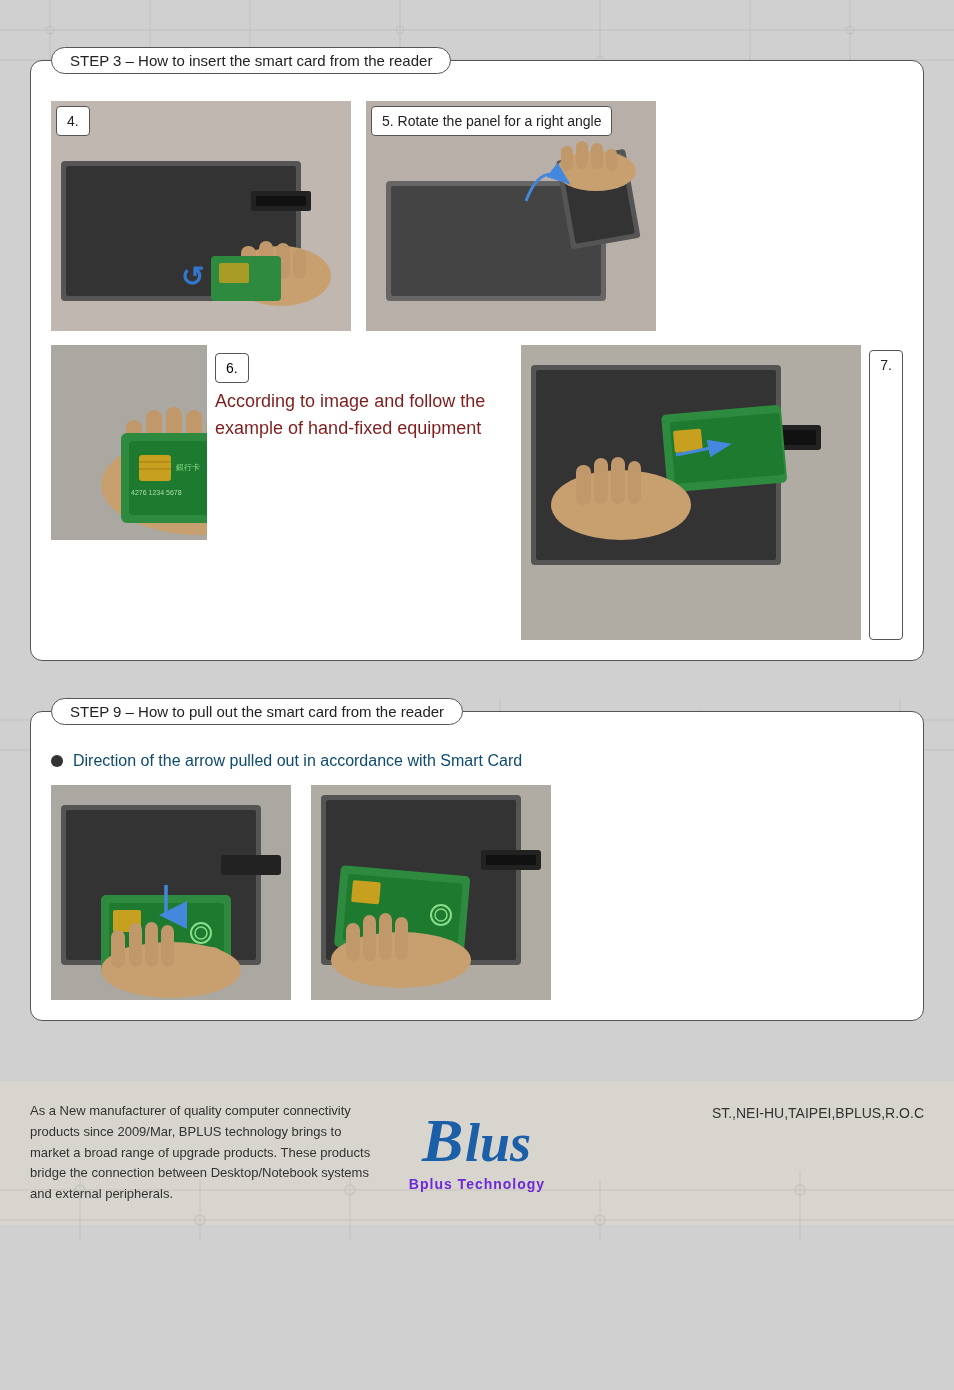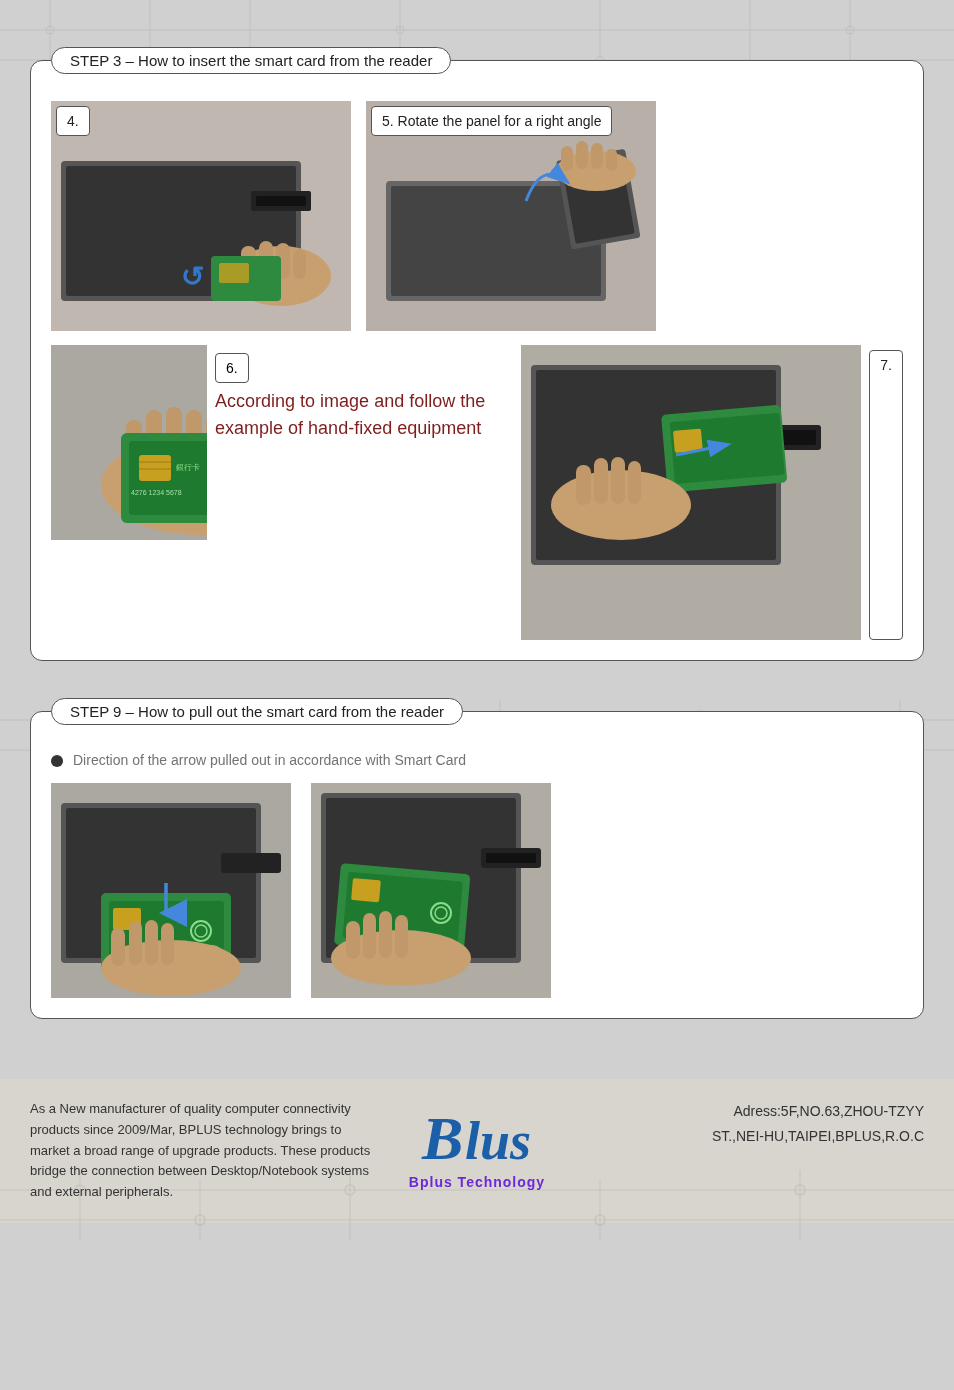--- a/index.html
+++ b/index.html
@@ -114,22 +114,22 @@
     .bullet-dot {
       width: 12px;
       height: 12px;
       border-radius: 50%;
       background: #333;
       flex-shrink: 0;
       margin-top: 3px;
     }
 
     .bullet-text {
-      font-size: 14px;
-      color: #737373;
+      font-size: 16px;
+      color: #0c4a6e;
     }
 
     .step5-images {
       display: flex;
       gap: 20px;
       margin-top: 10px;
     }
 
     
     .footer {
@@ -445,18 +445,17 @@
       <svg width="120" height="70" xmlns="http://www.w3.org/2000/svg">
 
         <text x="5" y="60" font-size="62" font-style="italic" font-weight="bold" fill="#1a5fa8" font-family="Georgia, serif">B</text>
 
         <text x="48" y="60" font-size="54" font-style="italic" font-weight="bold" fill="#1a5fa8" font-family="Georgia, serif">lus</text>
       </svg>
       <div style="font-size:14px;color:#6d28d9;letter-spacing:1px;font-weight:bold;">Bplus Technology</div>
     </div>
 
     <div class="footer-address">
-      <div>Adress:5F,NO.63,ZHOU-TZYY</div>
       <div>ST.,NEI-HU,TAIPEI,BPLUS,R.O.C</div>
     </div>
   </div>
 
 </div>
 
 </body></html>

